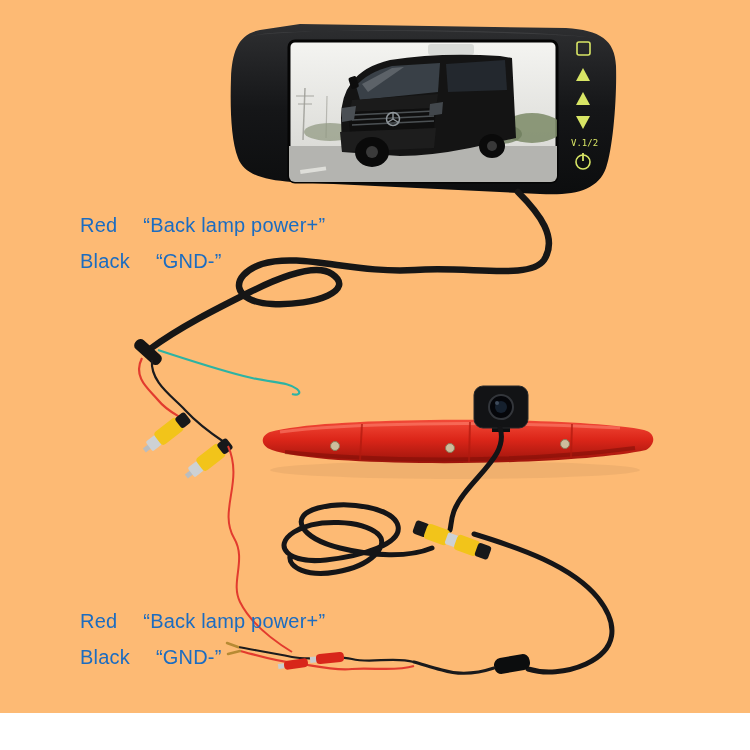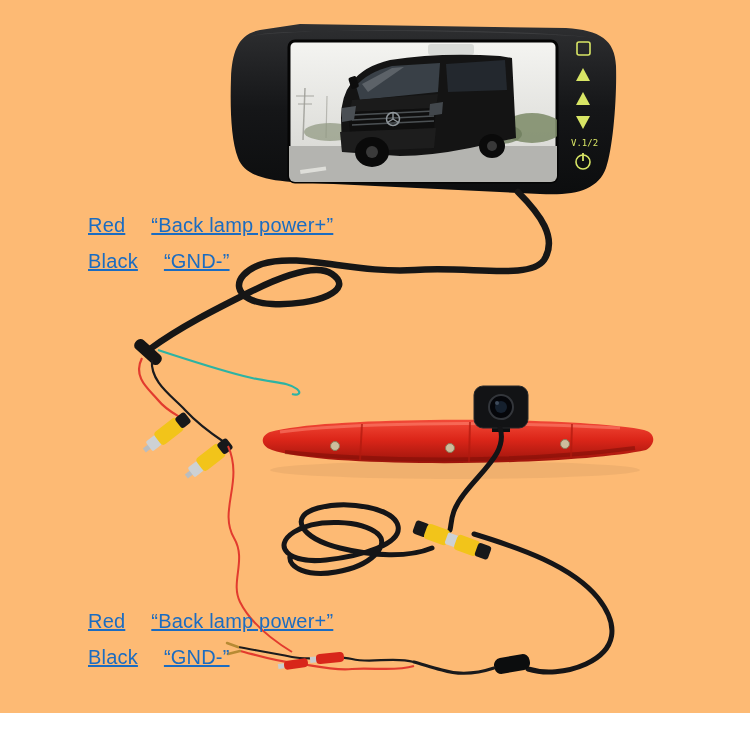--- a/index.html
+++ b/index.html
@@ -1,19 +1,19 @@
 <!DOCTYPE html>
 <html style="--label-color: #1b6cc1;"><head>
 <meta charset="utf-8">
 <style>
   html,body{margin:0;padding:0;background:#fff;}
   .scene{position:relative;width:750px;height:713px;background:#fdba74;overflow:hidden;
          font-family:"Liberation Sans", sans-serif;}
   .scene svg{position:absolute;left:0;top:0;}
-  .label-group{position:absolute;left:88px;color:var(--label-color,#1b6cc1);text-decoration:underline;}
+  .label-group{position:absolute;left:80px;color:var(--label-color,#1b6cc1);}
   .label-group.top{top:214px;}
   .label-group.bottom{top:610px;}
   .label-row{display:flex;gap:26px;font-size:20px;font-weight:500;letter-spacing:.2px;
              margin-bottom:13px;white-space:nowrap;}
   .svg-text{font-family:"DejaVu Sans Mono", monospace;}
 </style>
 </head>
 <body>
 
 <div class="scene">

